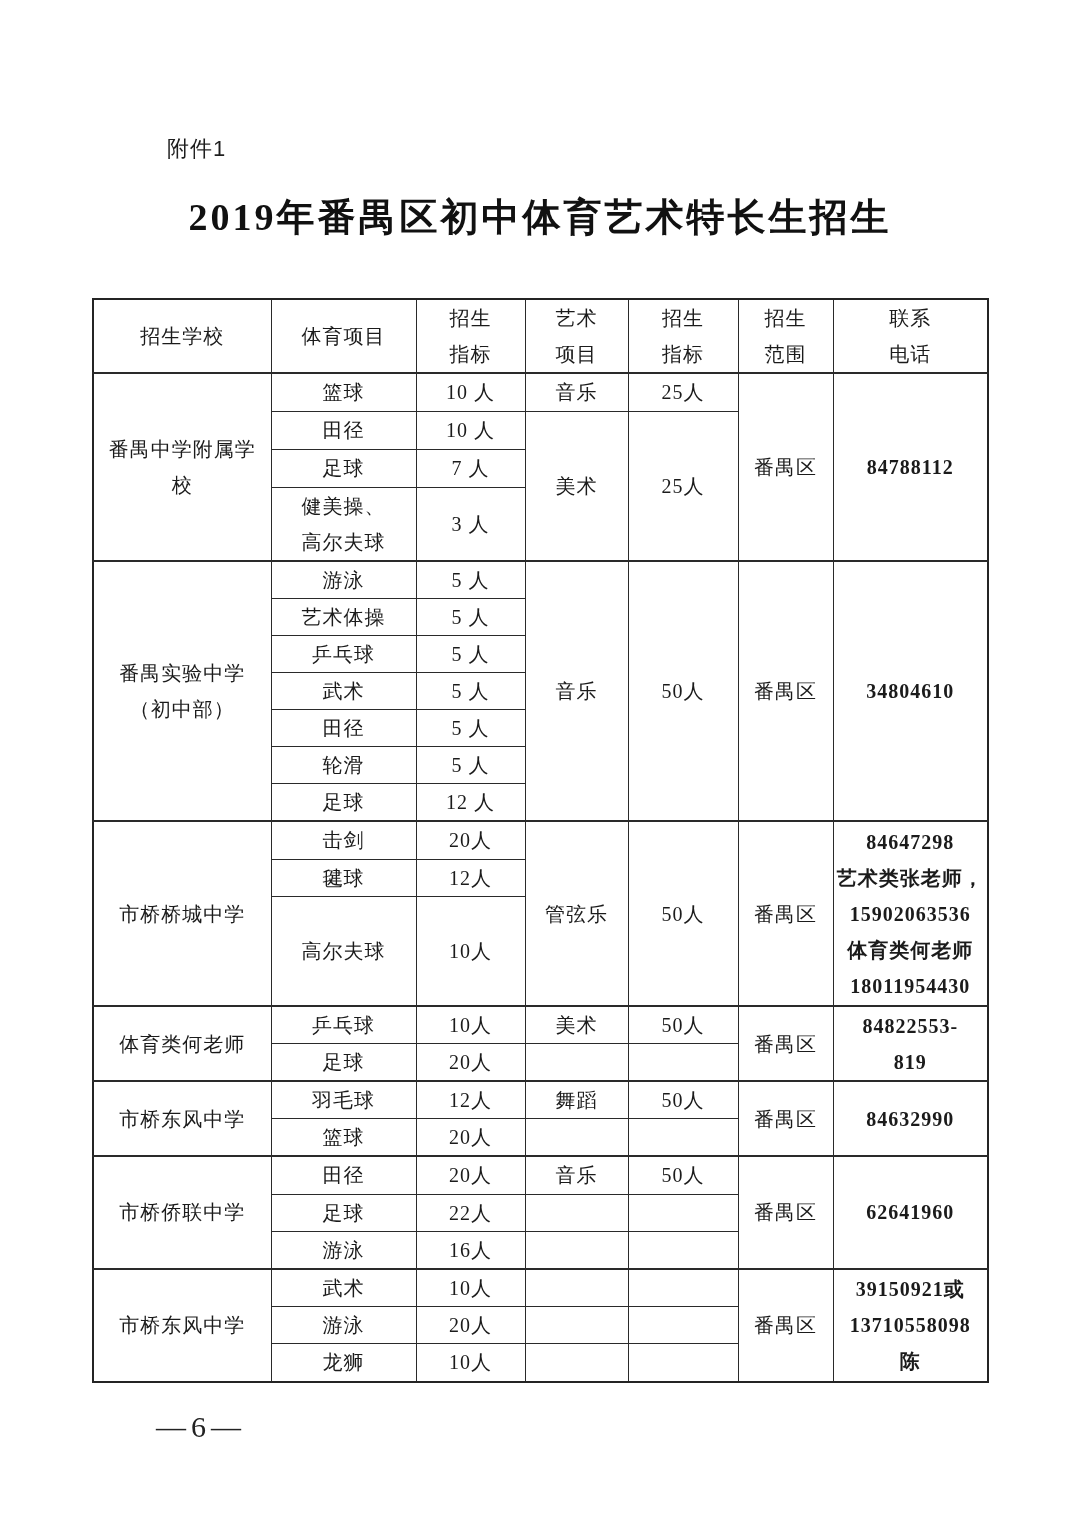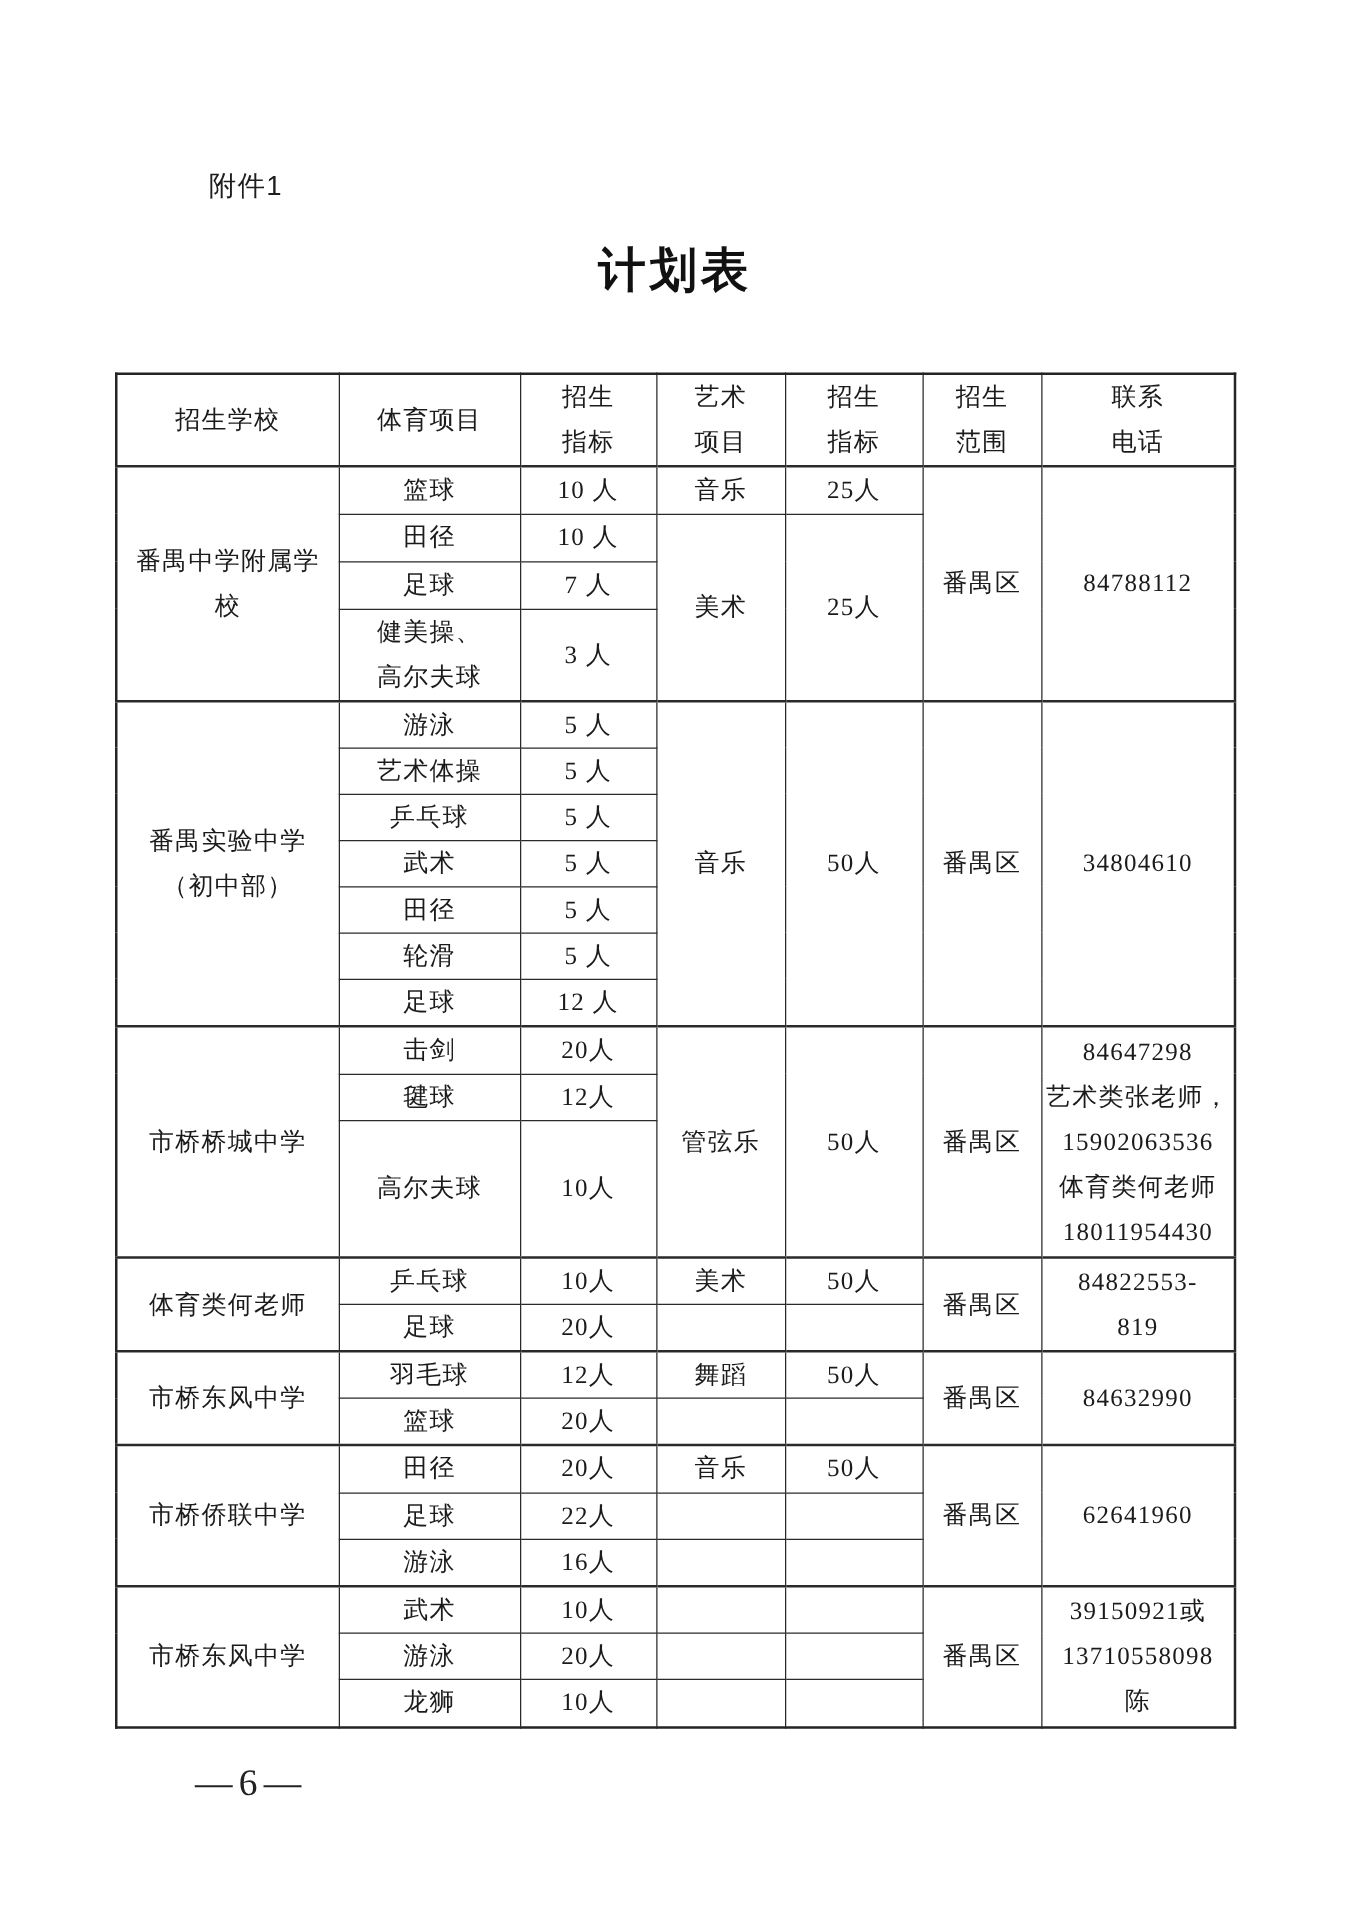--- a/index.html
+++ b/index.html
@@ -28,33 +28,33 @@
     font-size:20px;line-height:36px;letter-spacing:1px;
     white-space:pre-line;padding:0;color:#1b1b1b;
   }
   table.plan thead td{border-bottom-width:2px;}
   tr.bs td{border-top-width:2px;}
   tr.r74{height:74px;}
   tr.r38{height:38px;}
   tr.r37{height:37px;}
   tr.r72{height:72px;}
   tr.r110{height:110px;}
-  td.phone{letter-spacing:0.5px;}
+  td.phone{letter-spacing:0.5px;font-weight:bold;}
   .page-num{
     position:absolute;left:156px;top:1410px;
     font-size:30px;letter-spacing:5px;color:#222;
   }
 </style>
 </head>
 <body>
 
 <div class="attachment">附件1</div>
 
 <div class="title">
-  <div>计划表</div>
+  <div>2019年番禺区初中体育艺术特长生招生</div>
 </div>
 
 <table class="plan">
   <colgroup>
     <col style="width:178px">
       <col style="width:145px">
       <col style="width:109px">
     <col style="width:103px">
       <col style="width:110px">
       <col style="width:95px">

